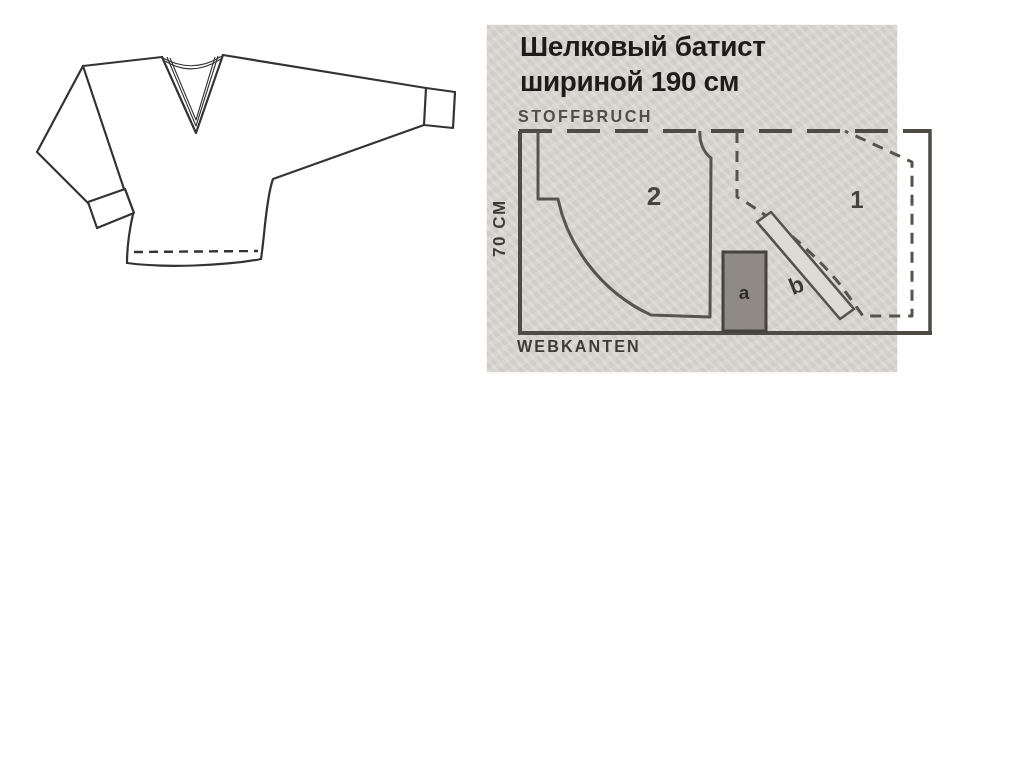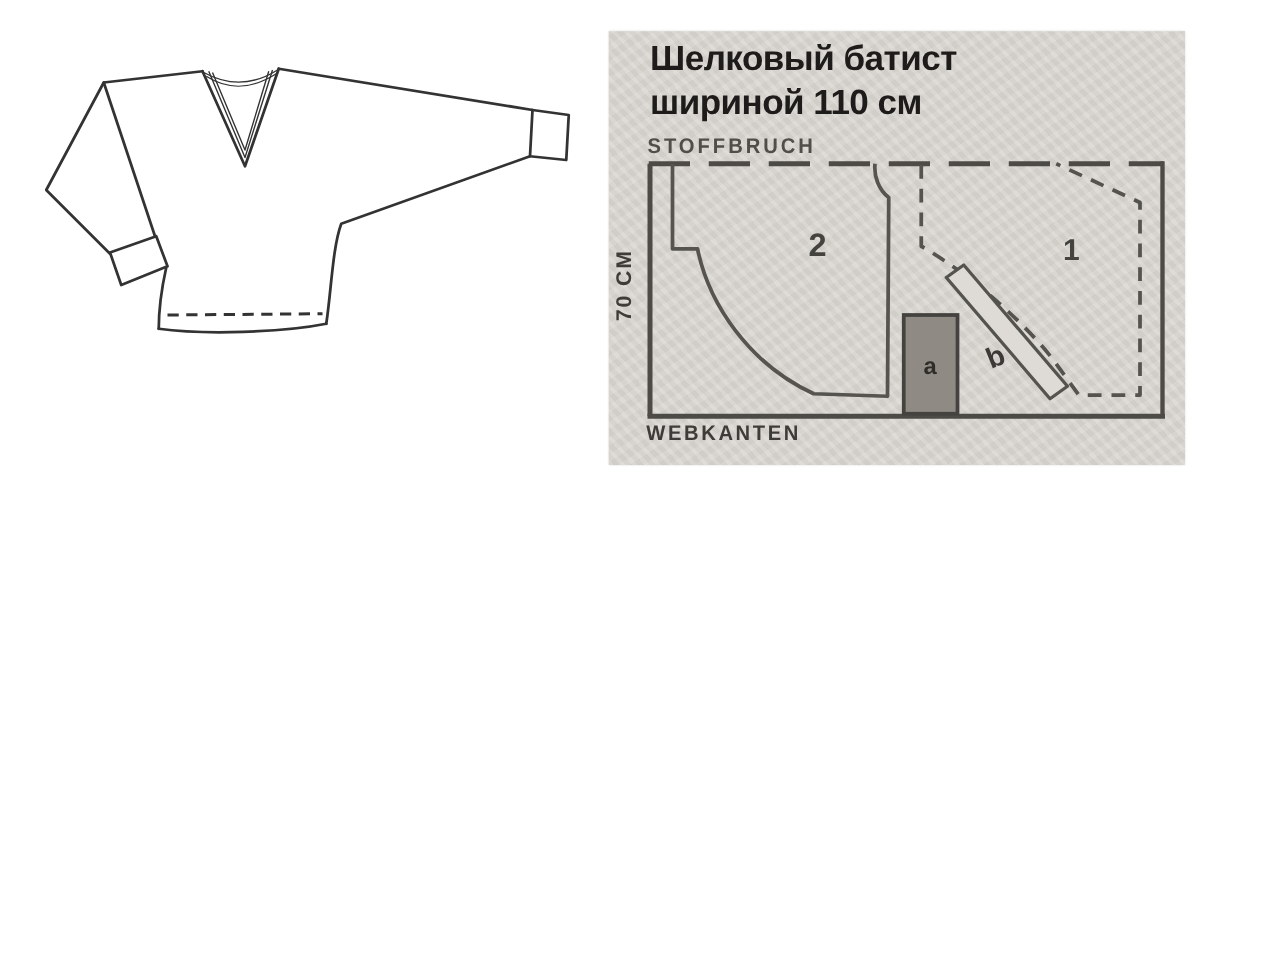--- a/index.html
+++ b/index.html
@@ -1,19 +1,19 @@
 <!DOCTYPE html>
 <html><head>
 <meta charset="utf-8">
 <style>
   html,body{margin:0;padding:0;background:#ffffff;}
   #stage{position:relative;width:1024px;height:767px;background:#ffffff;overflow:hidden;
          font-family:"Liberation Sans", sans-serif;}
   #blouse-sketch{position:absolute;left:18px;top:8px;width:464px;height:294px;}
-  #pattern-panel{position:absolute;left:487px;top:25px;width:461px;height:347px;
+  #pattern-panel{position:absolute;left:487px;top:25px;width:410px;height:347px;
       background:#d9d6d1;
       background-image:
         repeating-linear-gradient(47deg, rgba(255,255,255,0.10) 0 3px, rgba(0,0,0,0.02) 3px 7px),
         repeating-linear-gradient(-33deg, rgba(255,255,255,0.05) 0 5px, rgba(110,105,95,0.04) 5px 11px);
       box-shadow:0 0 2px rgba(0,0,0,0.12);}
   .panel-title{position:absolute;left:33px;font-weight:bold;font-size:28px;line-height:30px;
       color:#1d1c1a;letter-spacing:-0.4px;white-space:nowrap;}
   #title-line1{top:7px;}
   #title-line2{top:42px;}
   #fold-label{position:absolute;left:31px;top:82px;font-weight:bold;font-size:17px;
@@ -59,21 +59,21 @@
       <path d="M163,58 C183,69 203,68 222,56"></path>
       <path d="M165,61 C184,73 202,71 221,59"></path>
     </g>
 
     <path d="M134,252 L258,251" fill="none" stroke="#333333" stroke-width="2.4" stroke-dasharray="9 6"></path>
   </svg>
 
   <div id="pattern-panel">
 
     <div id="title-line1" class="panel-title">Шелковый батист</div>
-    <div id="title-line2" class="panel-title">шириной 110 см</div>
+    <div id="title-line2" class="panel-title">шириной 190 см</div>
 
     <div id="fold-label">STOFFBRUCH</div>
 
     <svg id="layout-svg" width="461" height="347" viewBox="0 0 461 347">
 
       <path d="M32,106 H444" stroke="#4d4b46" stroke-width="4" stroke-dasharray="33 15" fill="none"></path>
 
       <path d="M33,106 V308" stroke="#4d4b46" stroke-width="4" fill="none"></path>
 
       <path d="M31,308 H445" stroke="#4d4b46" stroke-width="4" fill="none"></path>

